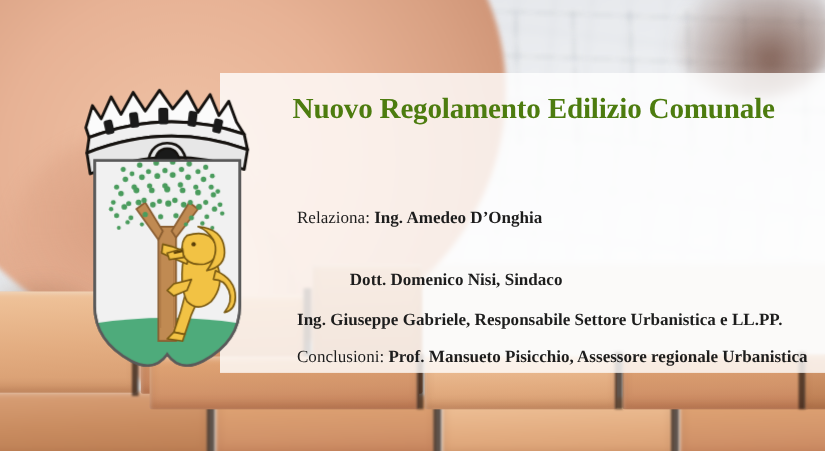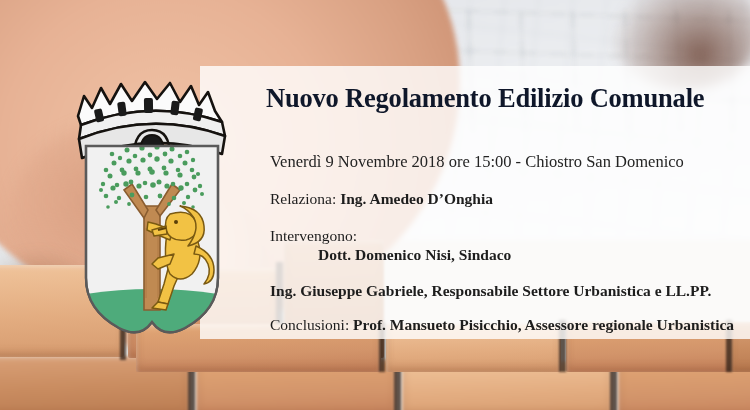--- a/index.html
+++ b/index.html
@@ -118,21 +118,21 @@
     background: rgba(255,255,255,.80);
     backdrop-filter: blur(1px);
   }
   .panel-inner {
     position: absolute;
     left: 32px; top: 0; right: 10px; bottom: 0;
   }
 
   .t-title {
     position: absolute; left: 34px; top: 17px;
-    font-size: 26.5px; font-weight: 700; color: #0f172a;
+    font-size: 26.5px; font-weight: 700; color: #4d7c0f;
     letter-spacing: -.2px; white-space: nowrap;
   }
   .t-subtitle {
     position: absolute; left: 34px; top: 48px;
     font-size: 19.5px; font-weight: 700; font-style: italic; color: #1b1b1b;
     letter-spacing: -.1px; white-space: nowrap;
   }
   .t-when {
     position: absolute; left: 38px; top: 86px;
     font-size: 16.5px; color: #232323; white-space: nowrap;
@@ -198,28 +198,26 @@
       <div class="mortar" style="left:726px; top:60px; width:6px; height:52px;"></div>
     </div>
   </div>
 
   <div class="panel">
     <div class="panel-inner">
 
       <div class="t-title">Nuovo Regolamento Edilizio Comunale</div>
 
 
-      <div class="t-when">Venerdì 9 Novembre 2018 ore 15:00 - Chiostro San Domenico</div>
 
       <div class="t-row t-relaziona">
         <span class="lbl">Relaziona:</span>
         <span class="val">Ing. Amedeo D’Onghia</span>
       </div>
 
-      <div class="t-row t-interv-lbl">Intervengono:</div>
 
       <div class="t-row t-n1">Dott. Domenico Nisi, Sindaco</div>
       <div class="t-row t-n3">Ing. Giuseppe Gabriele, Responsabile Settore Urbanistica e LL.PP.</div>
 
       <div class="t-row t-concl">
         <span class="lbl">Conclusioni:</span>
         <span class="val">Prof. Mansueto Pisicchio, Assessore regionale Urbanistica</span>
       </div>
 
     </div>

